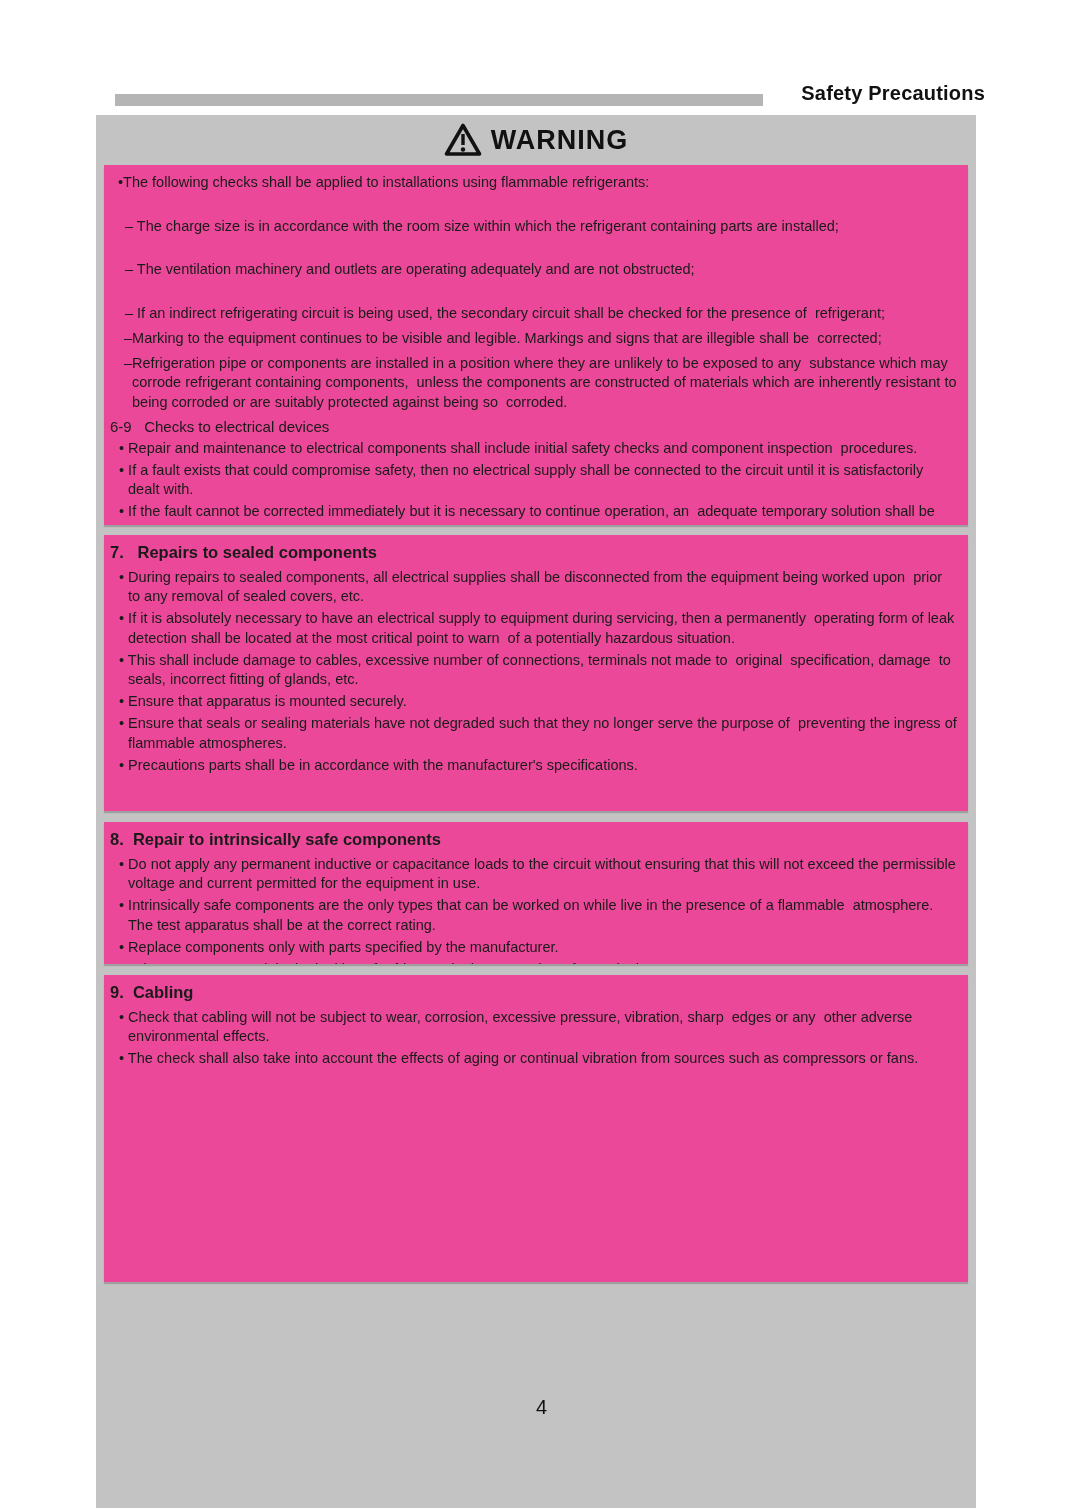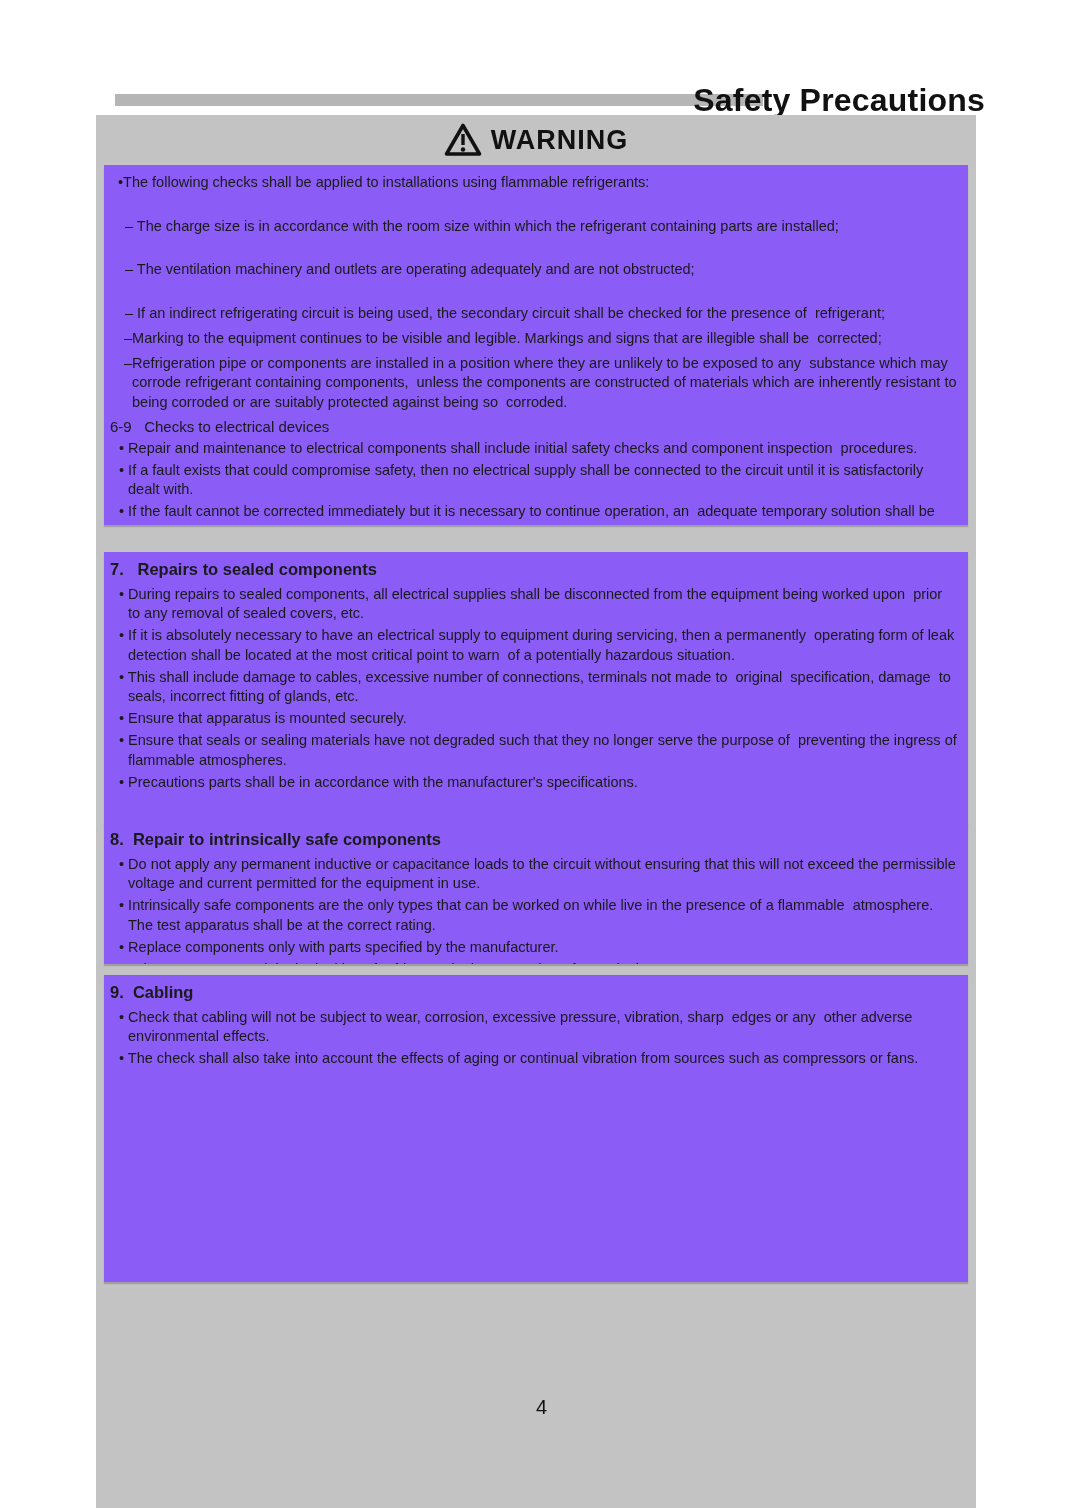--- a/index.html
+++ b/index.html
@@ -6,41 +6,41 @@
   .page {
     position:relative; width:1083px; height:1508px; background:#ffffff;
     font-family:"Liberation Sans", sans-serif; color:#1a1a1a; overflow:hidden;
   }
   .header-bar {
     position:absolute; left:115px; top:94px; width:648px; height:12px;
     background:#b5b5b5;
   }
   .header-title {
     position:absolute; top:82px; right:98px;
-    font-size:32px; font-weight:bold; color:#111; letter-spacing:0.2px;
+    font-size:20px; font-weight:bold; color:#111; letter-spacing:0.2px;
   }
   .container {
     position:absolute; left:96px; top:115px; width:880px; height:1406px;
     background:#c3c3c3;
   }
   .warning-banner {
     position:absolute; left:0; top:0; width:100%; height:50px;
     display:flex; align-items:center; justify-content:center; gap:9px;
   }
   .warning-banner svg { display:block; }
   .warning-label {
     font-size:27px; font-weight:bold; color:#111; letter-spacing:1px;
   }
   .wbox {
-    position:absolute; left:8px; width:864px; background:#8b5cf6;
+    position:absolute; left:8px; width:864px; background:#ec4899;
     box-shadow:0 2px 1px rgba(0,0,0,0.18);
     box-sizing:border-box; padding:7px 10px 0 4px; overflow:hidden;
   }
   .wbox.b0 { top:50px;  height:360px; }
-  .wbox.b1 { top:437px; height:276px; }
+  .wbox.b1 { top:420px; height:276px; }
   .wbox.b2 { top:707px; height:142px; }
   .wbox.b3 { top:860px; height:307px; }
 
   .line {
     font-size:14.5px; line-height:19.5px; color:#1a1a1a;
     white-space:pre-wrap;
   }
   .line.bullet-tight { padding-left:22px; text-indent:-12px; margin:1px 0 5px; }
   .line.dash         { padding-left:26px; text-indent:-9px;  margin-bottom:6px;margin-top:24px; }
   .line.dash-tight   { padding-left:24px; text-indent:-8px;  margin-bottom:5px; }

